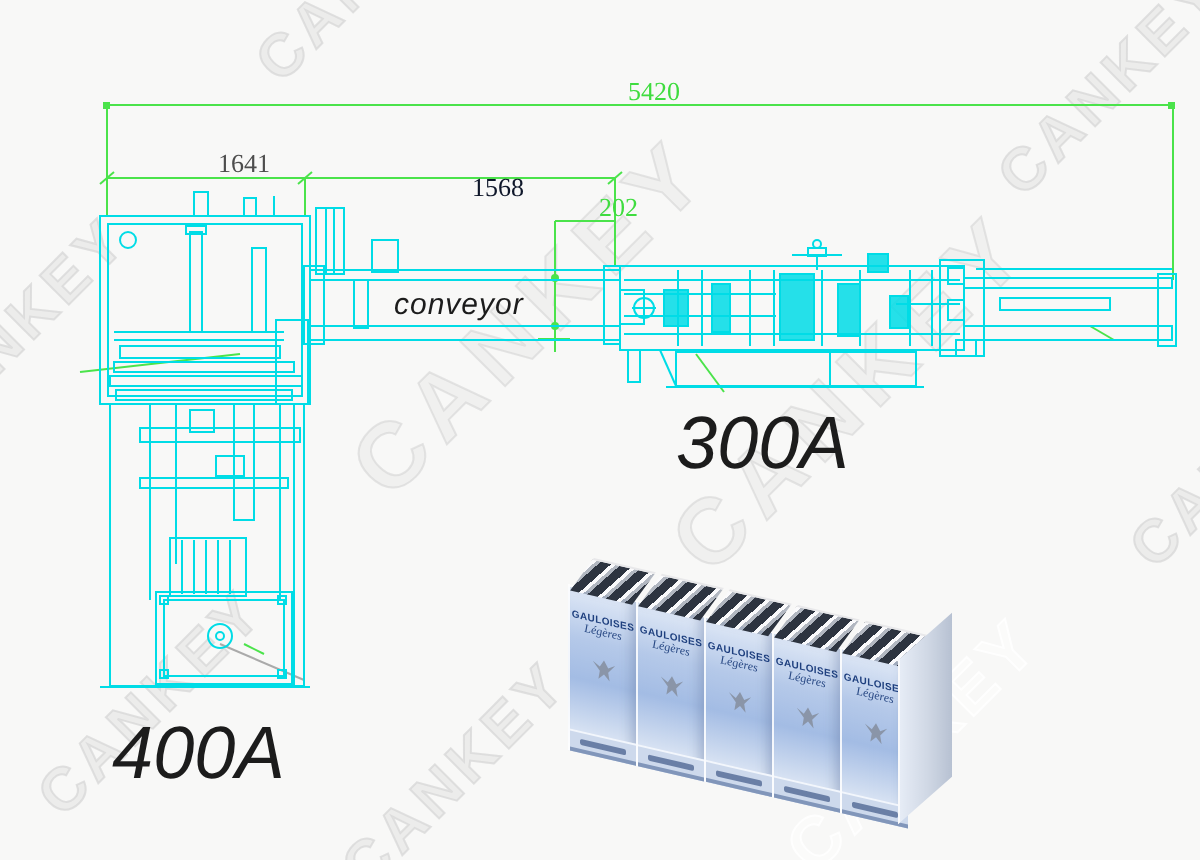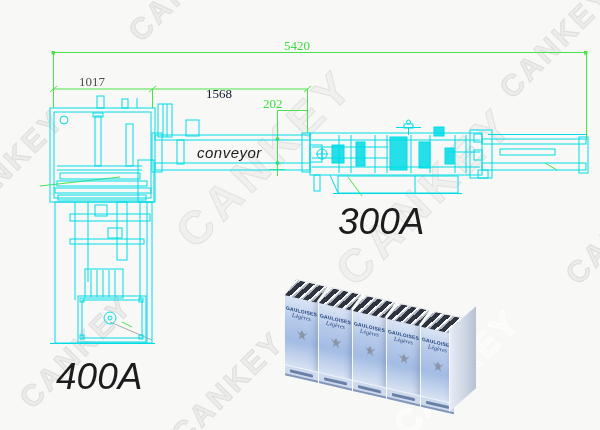--- a/index.html
+++ b/index.html
@@ -27,21 +27,21 @@
   .wm6{left:76px;top:352px;}
   .wm7{left:228px;top:388px;}
   .wm8{left:457px;top:373px;}
   .wm9{left:622px;top:228px;}
 
   
   .cad{position:absolute;left:0;top:0;}
 
   
   .dim{
-    position:absolute;width:56px;text-align:left;
+    position:absolute;width:56px;text-align:right;
     font-family:"Liberation Serif",serif;font-size:13px;line-height:13px;
   }
   .dim-total{left:284px;top:39px;color:#3fdc3f;}
   .dim-left{left:79px;top:75px;color:#4d4d4d;}
   .dim-mid{left:206px;top:75px;color:#0f172a;margin-top:12px;}
   .dim-small{left:263px;top:97px;color:#3fdc3f;}
   .mlabel{
     position:absolute;font-family:"Liberation Sans",sans-serif;
     font-style:italic;color:#1c1c1c;line-height:1;
   }
@@ -232,21 +232,21 @@
     <rect x="470" y="130" width="22" height="48"></rect>
     <rect x="474" y="134" width="8" height="8"></rect>
     <rect x="474" y="150" width="8" height="10"></rect>
     <rect x="478" y="170" width="10" height="8"></rect>
     <rect x="500" y="149" width="55" height="6"></rect>
     <rect x="579" y="137" width="9" height="36"></rect>
   </g>
 </svg>
 
 <span class="dim dim-total">5420</span>
-<span class="dim dim-left">1017</span>
+<span class="dim dim-left">1641</span>
 <span class="dim dim-mid">1568</span>
 <span class="dim dim-small">202</span>
 
 <span class="mlabel lbl-conveyor">conveyor</span>
 <span class="mlabel lbl-300a">300A</span>
 <span class="mlabel lbl-400a">400A</span>
 
 <div class="carton">
   <div class="pack">
     <div class="cap"></div>

